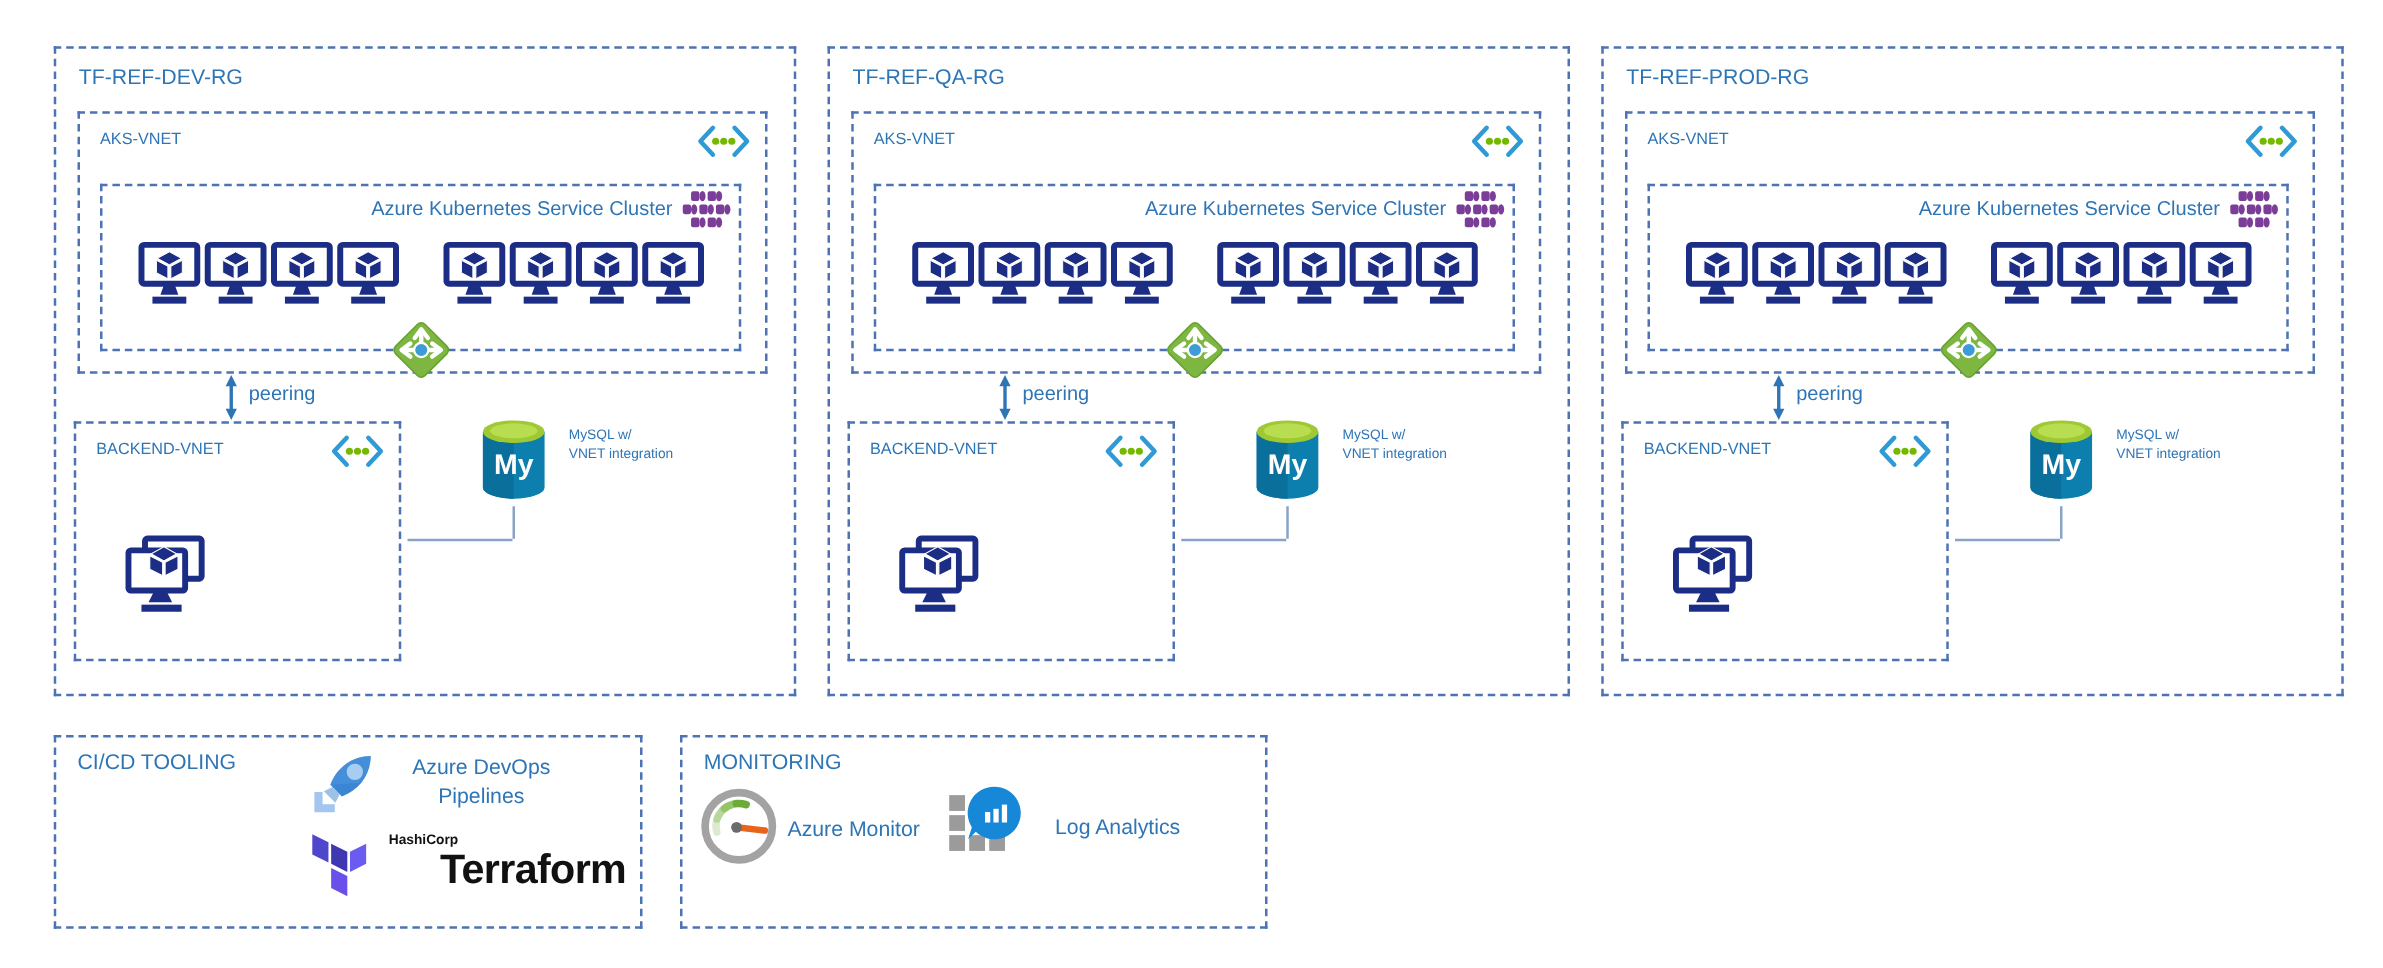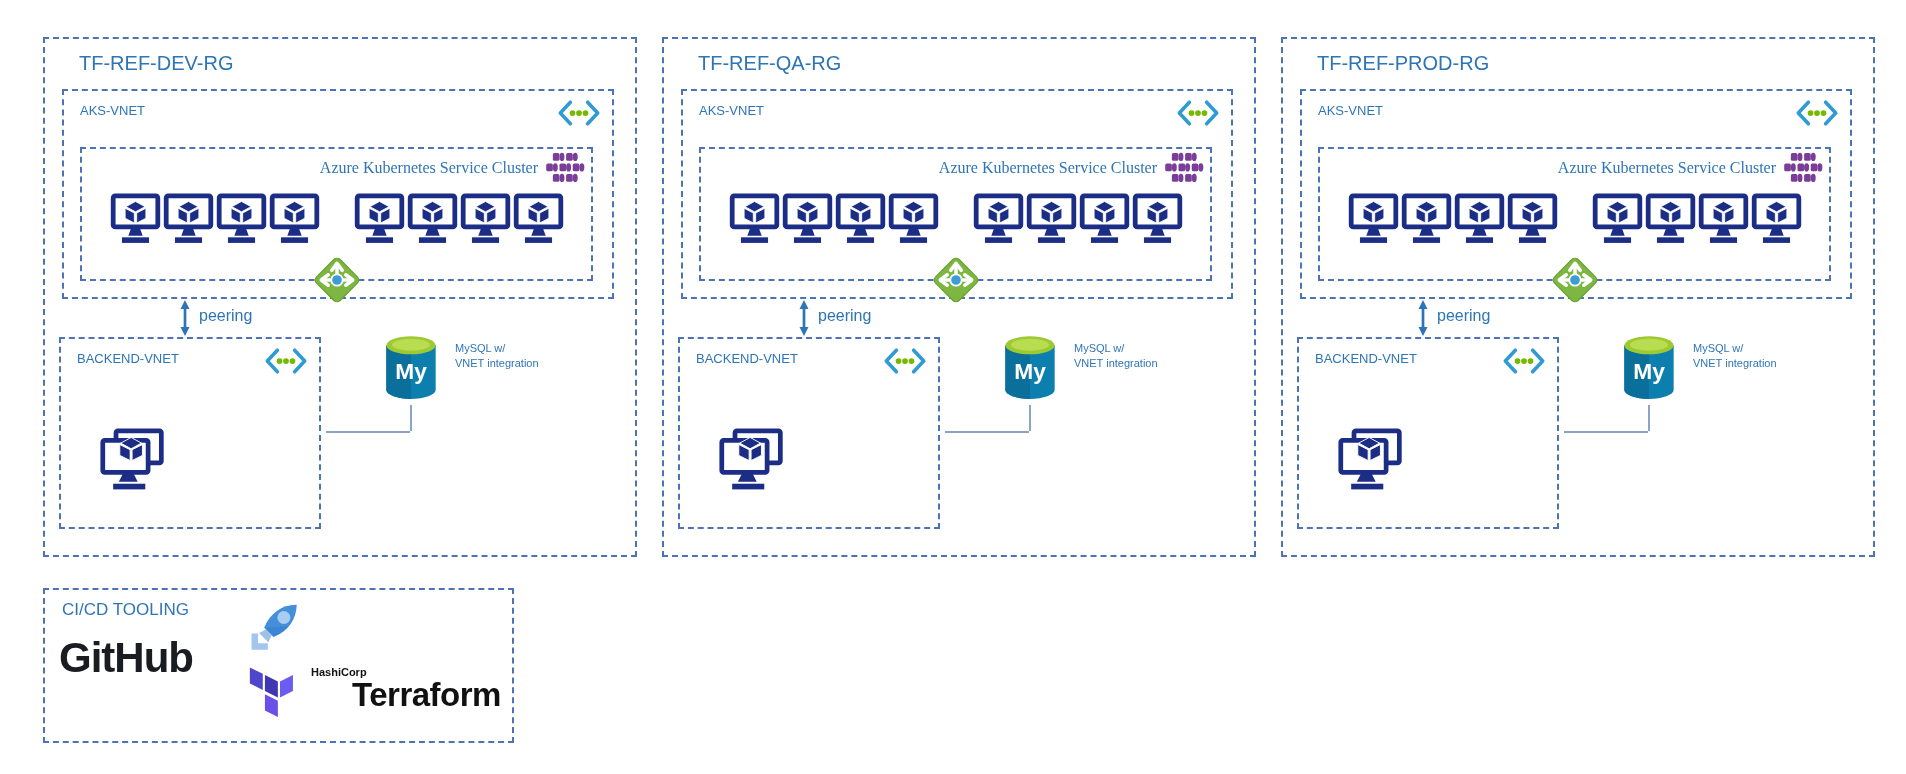--- a/index.html
+++ b/index.html
@@ -8,28 +8,28 @@
     --navy:#1b2d85;      
   }
   html,body{margin:0;padding:0;background:#fff;}
   .canvas{position:relative;width:1906px;height:774px;background:#ffffff;
           font-family:"Liberation Sans",sans-serif;overflow:hidden;}
   .defs{position:absolute;width:0;height:0;overflow:hidden;}
 
   
   #environments{position:absolute;left:43px;top:37px;display:flex;gap:25px;}
   .env{position:relative;width:594px;height:520px;border:2px dashed var(--bd);box-sizing:border-box;}
-  .rg-title{position:absolute;left:34px;top:13px;font-size:20px;color:var(--blue);white-space:nowrap;}
+  .rg-title{position:absolute;left:18px;top:13px;font-size:17px;color:var(--blue);white-space:nowrap;}
 
   .aks-vnet-box{position:absolute;left:17px;top:50px;width:552px;height:210px;border:2px dashed var(--bd);box-sizing:border-box;}
   .vnet-title{position:absolute;left:16px;top:12px;font-size:13px;color:var(--blue);white-space:nowrap;}
   .vnet-icon{position:absolute;right:10px;top:7px;width:46px;height:30px;}
 
   .cluster-box{position:absolute;left:16px;top:56px;width:513px;height:134px;border:2px dashed var(--bd);box-sizing:border-box;}
-  .cluster-header{position:absolute;top:2px;right:5px;display:flex;align-items:center;gap:6px;font-family:Liberation Serif, serif;}
+  .cluster-header{position:absolute;top:2px;right:5px;display:flex;align-items:center;gap:6px;}
   .cluster-title{font-size:16px;color:var(--blue);white-space:nowrap;}
   .aks-icon{width:42px;height:34px;}
   .nodes{position:absolute;left:0;right:0;top:42px;display:flex;justify-content:center;gap:34px;}
   .node-group{display:flex;gap:2px;}
   .node-icon{width:51px;height:56px;}
   .lb-icon{position:absolute;left:50%;bottom:-29px;transform:translateX(-50%);width:56px;height:56px;}
 
   .peering{position:absolute;left:132px;top:260px;width:140px;height:38px;}
   .peering-arrow{position:absolute;left:0;top:1px;width:16px;height:36px;}
   .peering-label{position:absolute;left:22px;top:8px;font-size:16px;color:var(--blue);white-space:nowrap;}
@@ -495,26 +495,40 @@
         <div>VNET integration</div>
       </div>
     </section>
   </div>
 
   <div id="bottom-row">
 
 
     <section class="b-box cicd-box">
       <div class="box-title">CI/CD TOOLING</div>
-      <div class="github-word">GitHub</div>
       <svg class="rocket-icon">
           <use href="#i-rocket"></use>
         </svg>
+      <div class="devops-label">
+        <div>Azure DevOps</div>
+        <div>Pipelines</div>
+      </div>
       <svg class="tf-icon">
           <use href="#i-tf"></use>
         </svg>
       <div class="hashicorp-word">HashiCorp</div>
       <div class="terraform-word">Terraform</div>
     </section>
 
+    <section class="b-box mon-box">
+      <div class="box-title">MONITORING</div>
+      <svg class="gauge-icon">
+          <use href="#i-gauge"></use>
+        </svg>
+      <div class="b-label" style="left:84px;top:64px;">Azure Monitor</div>
+      <svg class="la-icon">
+          <use href="#i-la"></use>
+        </svg>
+      <div class="b-label" style="left:298px;top:62px;">Log Analytics</div>
+    </section>
 
   </div>
 </div>
 
 </body></html>

